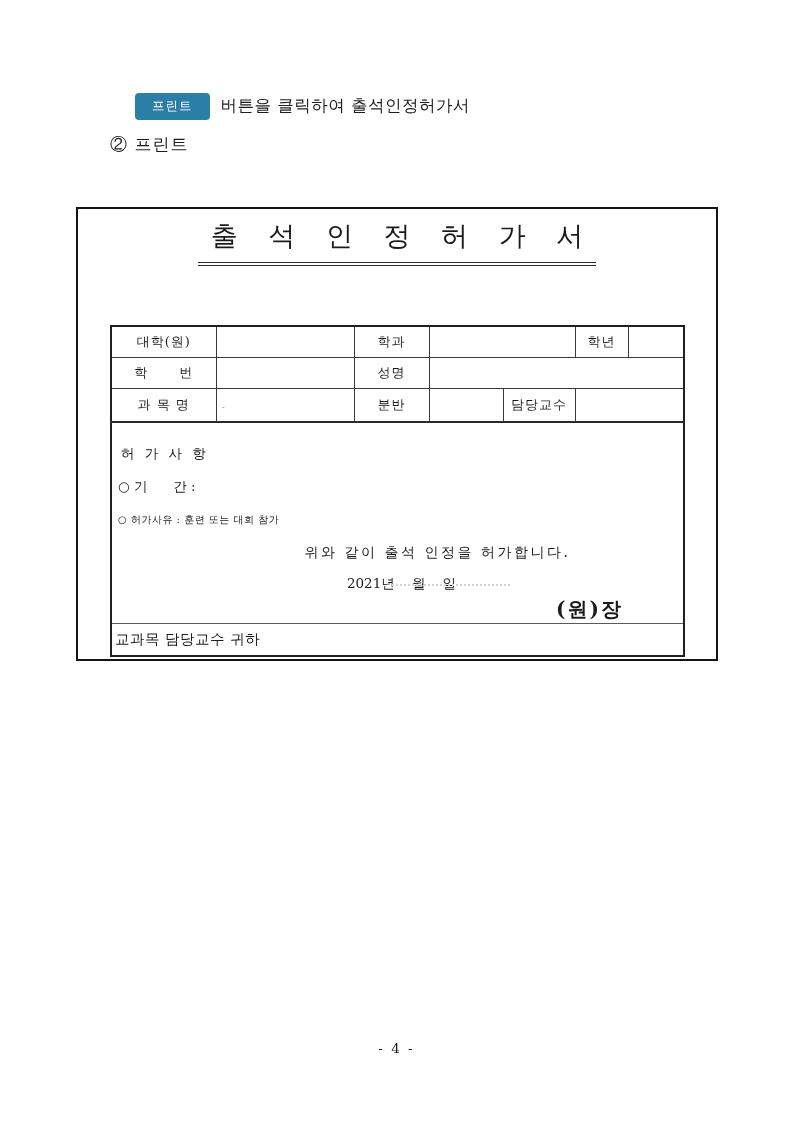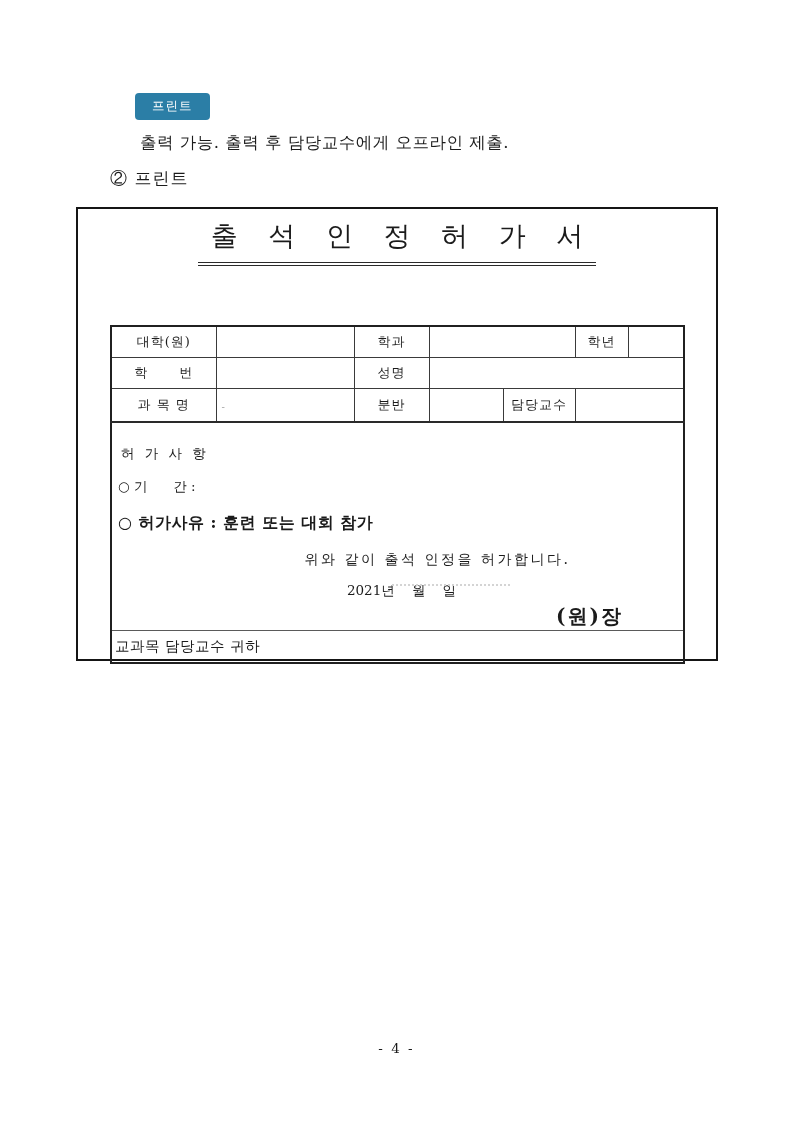--- a/index.html
+++ b/index.html
@@ -42,39 +42,39 @@
   .permit-table { border:2px solid #202020; }
   .permit-table tr.r1 td, .permit-table tr.r2 td { height:30px; }
   .permit-table tr.r3 td { height:32px; border-bottom:2px solid #2a2a2a; }
   .permit-table td.lbl { text-align:center; white-space:pre; letter-spacing:1px; }
   .permit-table td.val { text-align:left; }
   .stray-mark { color:#9a9a9a; font-size:10px; padding-left:5px; letter-spacing:0; }
 
   .big-cell { height:192px; vertical-align:top !important; position:relative; border-bottom:1px solid #5a5a5a !important; }
   .permit-heading { padding:22px 0 0 9px; font-size:13.5px; letter-spacing:3px; }
   .permit-period { margin:15px 0 0 6px; font-size:13.5px; white-space:pre; }
-  .permit-reason { margin:17px 0 0 6px; font-size:16px; white-space:pre; letter-spacing:0.5px;font-weight:bold; }
+  .permit-reason { margin:17px 0 0 6px; font-size:10px; white-space:pre; letter-spacing:0.5px; }
   .permit-statement { text-align:center; margin-top:17px; padding-left:80px; font-size:14px; letter-spacing:2.5px; }
   .permit-date { text-align:center; margin-top:13px; padding-left:8px; font-size:13.5px; white-space:pre; }
   .permit-signer { text-align:right; padding-right:60px; margin-top:3px; font-size:20px; font-weight:bold; letter-spacing:2px; }
   .scan-dots { position:absolute; left:280px; top:161px; width:118px; height:0; border-top:2px dotted #d4d4d4; }
 
   .addressee-row td { height:31px; font-size:14.5px; letter-spacing:0.5px; padding-left:3px !important; }
 
   
   .page-footer { position:absolute; top:1040px; left:0; width:100%; text-align:center; font-size:13.5px; letter-spacing:2px; }
 </style>
 </head>
 <body>
 
 <div class="instructions">
   <div class="instr-line1">
     <button class="print-btn" style="background: rgb(43, 126, 166); color: rgb(255, 255, 255);">프린트</button>
+    <span class="txt">버튼을 클릭하여 출석인정허가서</span>
   </div>
-  <div class="instr-line2">출력 가능. 출력 후 담당교수에게 오프라인 제출.</div>
   <div class="sec-heading">② 프린트</div>
 </div>
 
 <div class="form-box">
   <div class="form-title-wrap">
     <span class="form-title">출 석 인 정 허 가 서</span>
   </div>
 
   <table class="permit-table">
     <colgroup>

